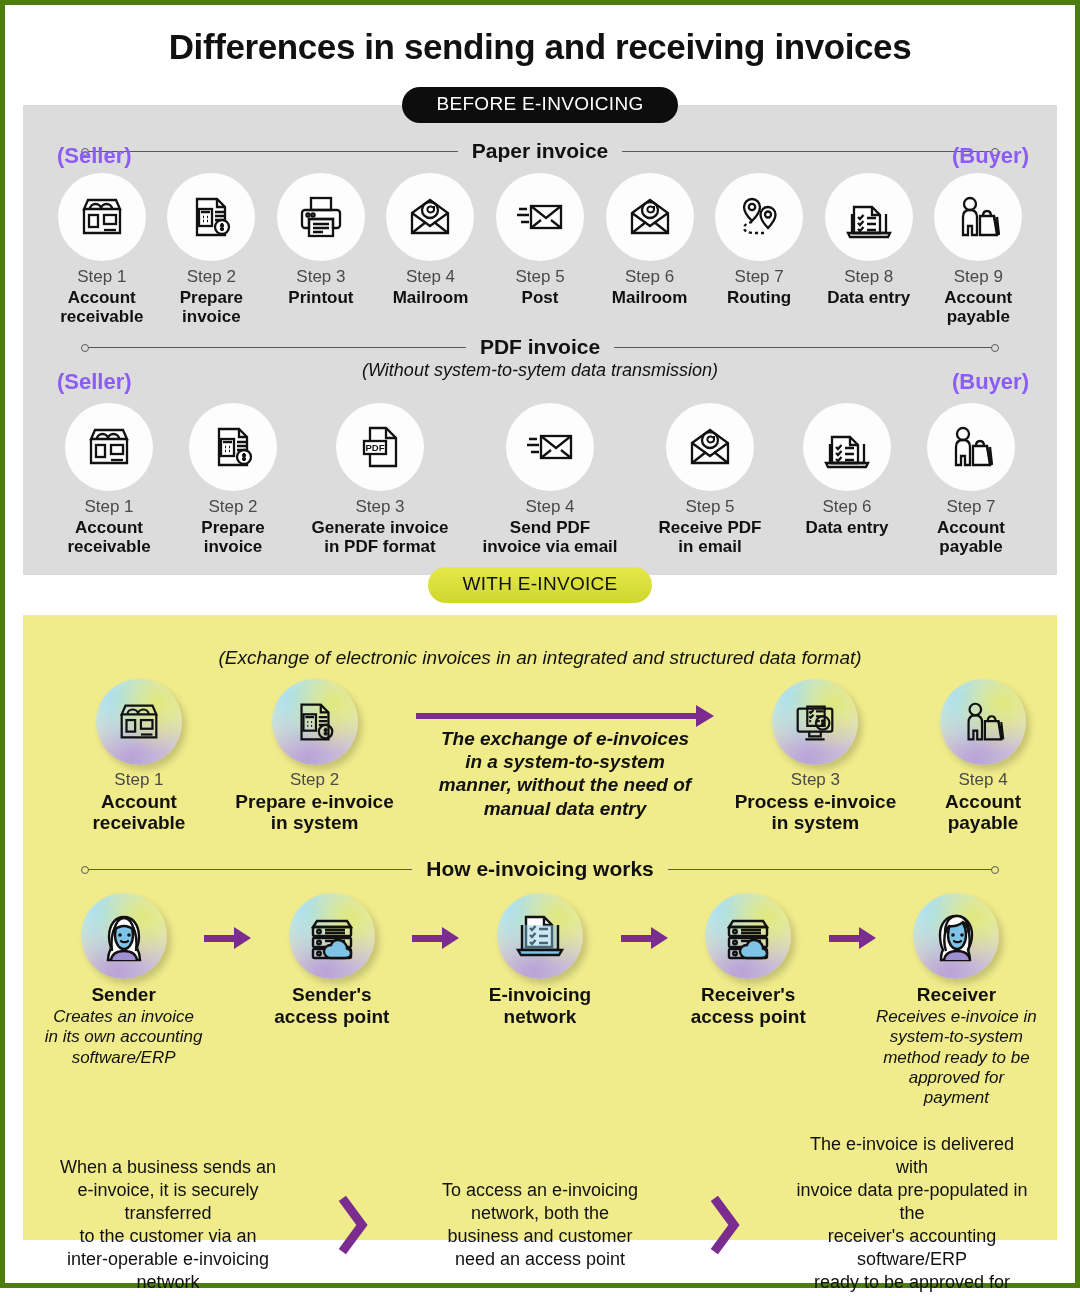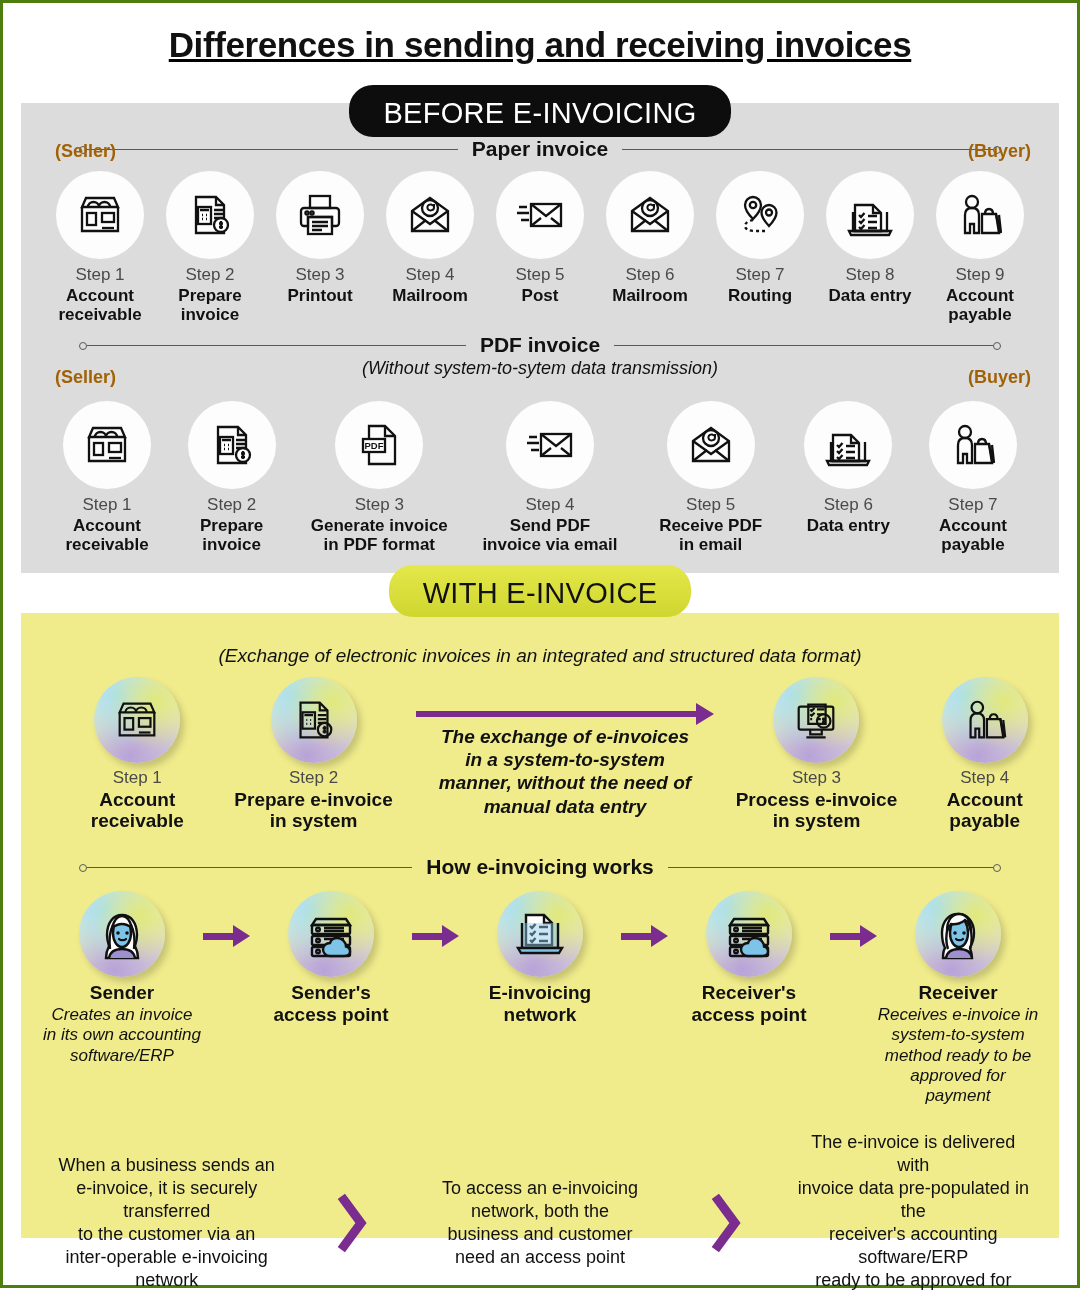--- a/index.html
+++ b/index.html
@@ -6,41 +6,40 @@
   html, body {
     width: 1080px; height: 1296px;
     background: #ffffff;
     font-family: "Liberation Sans", sans-serif;
     overflow: hidden;
   }
   .poster {
     position: relative;
     width: 1080px; height: 1288px;
     background: #ffffff;
-    border: 3px solid #4d7c0f;
-    text-decoration: underline;
+    border: 5px solid #4d7c0f;
   }
 
   
   .title {
     text-align: center;
     font-size: 35px;
     font-weight: bold;
     color: #111;
     letter-spacing: -0.4px;
     padding-top: 22px;
   }
 
   
   .badge-wrap { text-align: center; position: relative; z-index: 5; }
   .badge {
     display: inline-block;
-    padding: 13px 34px 9px;
+    padding: 7px 34px 9px;
     border-radius: 24px;
-    font-size: 29px;
+    font-size: 19px;
     letter-spacing: 0.3px;
     line-height: 1.05;
   }
   .badge-dark { background: #0d0d0d; color: #ffffff; }
   .badge-yellow {
     background: linear-gradient(180deg, #e4e84a 0%, #cfd62f 100%);
     color: #111111;
   }
 
   
@@ -89,21 +88,21 @@
     font-style: italic;
     color: #111;
     margin-top: 1px;
   }
   .yellow .divider .line.l::before,
   .yellow .divider .line.r::after { background: #f0ec8c; }
 
   
   .endpoint {
     position: absolute;
-    font-size: 18px; font-weight: bold; color: #a16207;
+    font-size: 22px; font-weight: bold; color: #8b5cf6;
   }
 
   
   .steps {
     display: flex;
     justify-content: space-between;
     align-items: flex-start;
     padding: 0 24px;
   }
   .step { text-align: center; width: 112px; }

